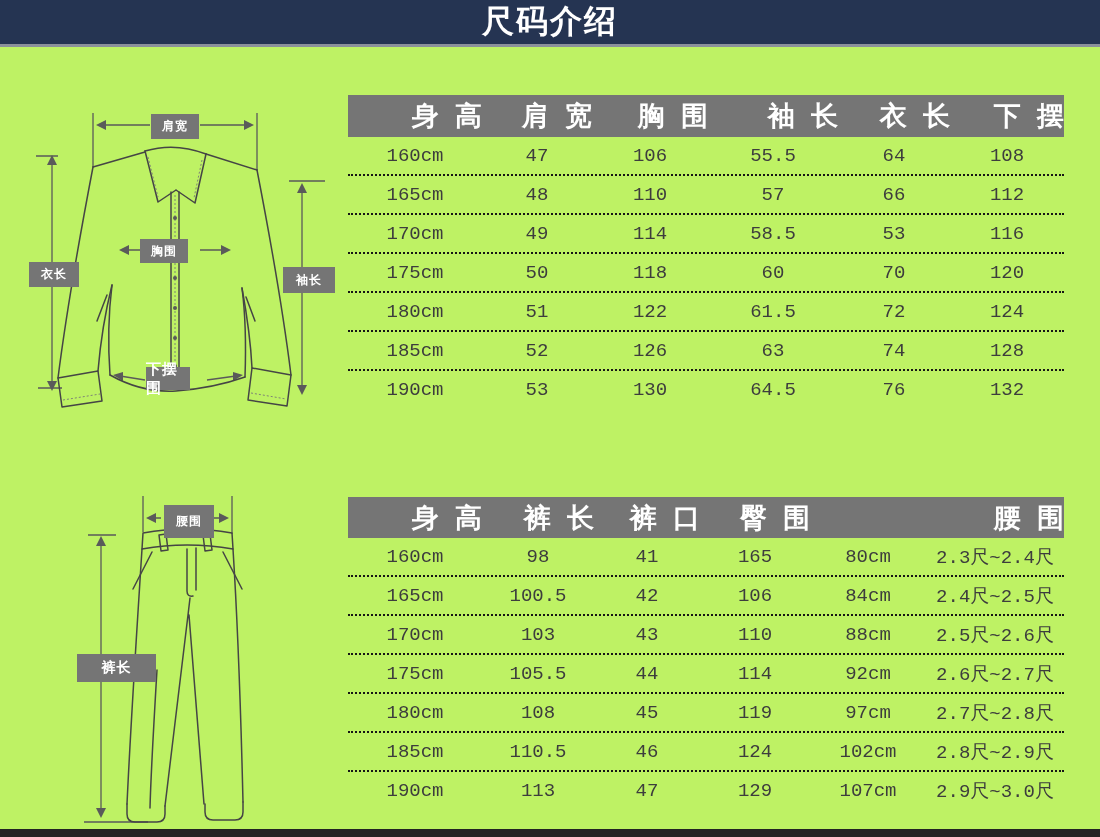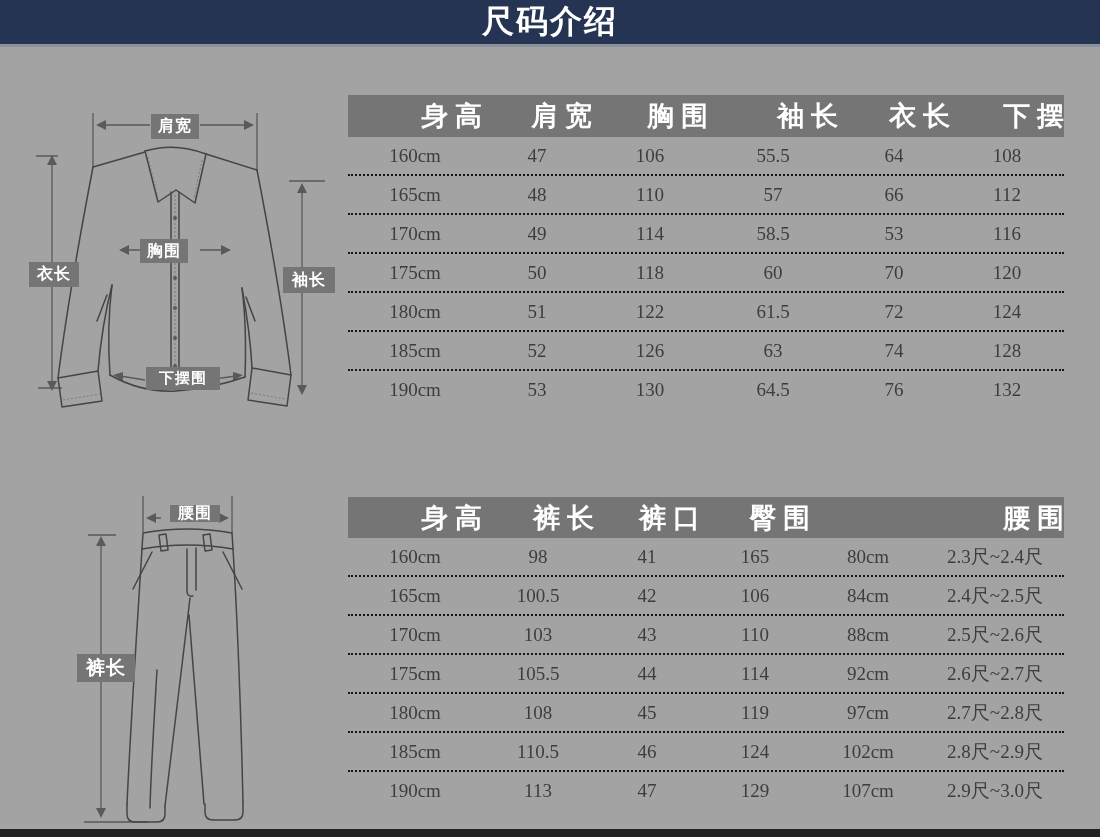--- a/index.html
+++ b/index.html
@@ -1,30 +1,30 @@
 <!DOCTYPE html>
 <html><head>
 <meta charset="utf-8">
 <style>
   html,body{margin:0;padding:0;background:#ffffff;}
-  .page{position:relative;width:1100px;height:837px;background:#a3a3a3;overflow:hidden;
-        font-family:Liberation Serif, serif;}
+  .page{position:relative;width:1100px;height:837px;background:#bef264;overflow:hidden;
+        font-family:Liberation Mono, monospace;}
 
   
   .banner{position:absolute;left:0;top:0;width:1100px;height:44px;background:#253452;
           border-bottom:3px solid #8b919b;display:flex;align-items:center;justify-content:center;gap:38px;}
   .banner .t-zh{color:#ffffff;font-size:32px;font-weight:bold;letter-spacing:2px;}
   .banner .t-en{color:#ffffff;font-size:33px;font-weight:bold;letter-spacing:0px;}
 
   
   .bottom-bar{position:absolute;left:0;top:829px;width:1100px;height:8px;background:#232323;}
 
   
   .measure-label{position:absolute;background:#757575;color:#ffffff;font-weight:bold;
-                 display:flex;align-items:center;justify-content:center;font-size:16px;letter-spacing:1px;}
+                 display:flex;align-items:center;justify-content:center;font-size:12px;letter-spacing:1px;}
 
   
   .size-table{position:absolute;width:716px;}
   .thead{display:grid;background:#757575;color:#ffffff;font-weight:bold;font-size:27px;
          align-items:center;text-align:right;}
   .shirt-table .thead{height:42px;}
   .pants-table .thead{height:41px;}
   .trow{display:grid;height:37px;align-items:center;text-align:center;font-size:19px;color:#3d3d3d;}
   .tbody .trow:not(:last-child){border-bottom:2px dotted #151515;}
   .shirt-table .thead,.shirt-table .trow{grid-template-columns:134px 110px 116px 130px 112px 114px;}
@@ -103,21 +103,21 @@
     </div>
   <div class="measure-label" style="left:29px;top:262px;width:50px;height:25px;">
       <span>衣长</span>
     </div>
   <div class="measure-label" style="left:140px;top:239px;width:48px;height:24px;">
       <span>胸围</span>
     </div>
   <div class="measure-label" style="left:283px;top:267px;width:52px;height:26px;">
       <span>袖长</span>
     </div>
-  <div class="measure-label" style="left:146px;top:367px;width:74px;height:23px;font-size:15px;">
+  <div class="measure-label" style="left:146px;top:367px;width:44px;height:23px;font-size:15px;">
       <span>下摆围</span>
     </div>
 
   <svg style="left:0;top:478px;" width="350" height="359" viewBox="0 0 350 359">
 
     <path class="measure" d="M143,18 V54 M232,18 V56 M161,40 H151 M214,40 H225"></path>
     <polygon class="mhead" points="146,40 156,35 156,45"></polygon>
     <polygon class="mhead" points="229,40 219,35 219,45"></polygon>
 
     <path class="measure" d="M88,57 H116 M101,62 V334 M84,344 H148"></path>
@@ -136,24 +136,24 @@
     <path class="garment" d="M233,71 C238,150 241,240 243,324"></path>
 
     <path class="garment" d="M190,120 L188,137 M188,137 L165,328 M189,137 L204,326"></path>
 
     <path class="garment" d="M157,192 C154,242 151,292 150,330"></path>
 
     <path class="garment" d="M127,326 L127,336 Q127,344 135,344 L157,344 Q165,344 165,336 L165,328"></path>
     <path class="garment" d="M243,324 L243,334 Q243,342 235,342 L213,342 Q205,342 205,334 L205,326"></path>
   </svg>
 
-  <div class="measure-label" style="left:170px;top:505px;width:50px;height:17px;">
+  <div class="measure-label" style="left:164px;top:505px;width:50px;height:33px;">
       <span>腰围</span>
     </div>
-  <div class="measure-label" style="left:77px;top:654px;width:58px;height:28px;font-size:19px;text-align:center;">
+  <div class="measure-label" style="left:77px;top:654px;width:79px;height:28px;font-size:14px;text-align:center;">
       <span>裤长</span>
     </div>
 
   <div class="size-table shirt-table" style="left:348px;top:95px;">
     <div class="thead">
       <div>身 高</div>
       <div>肩 宽</div>
       <div>胸 围</div>
       <div>袖 长</div>
       <div>衣 长</div>

